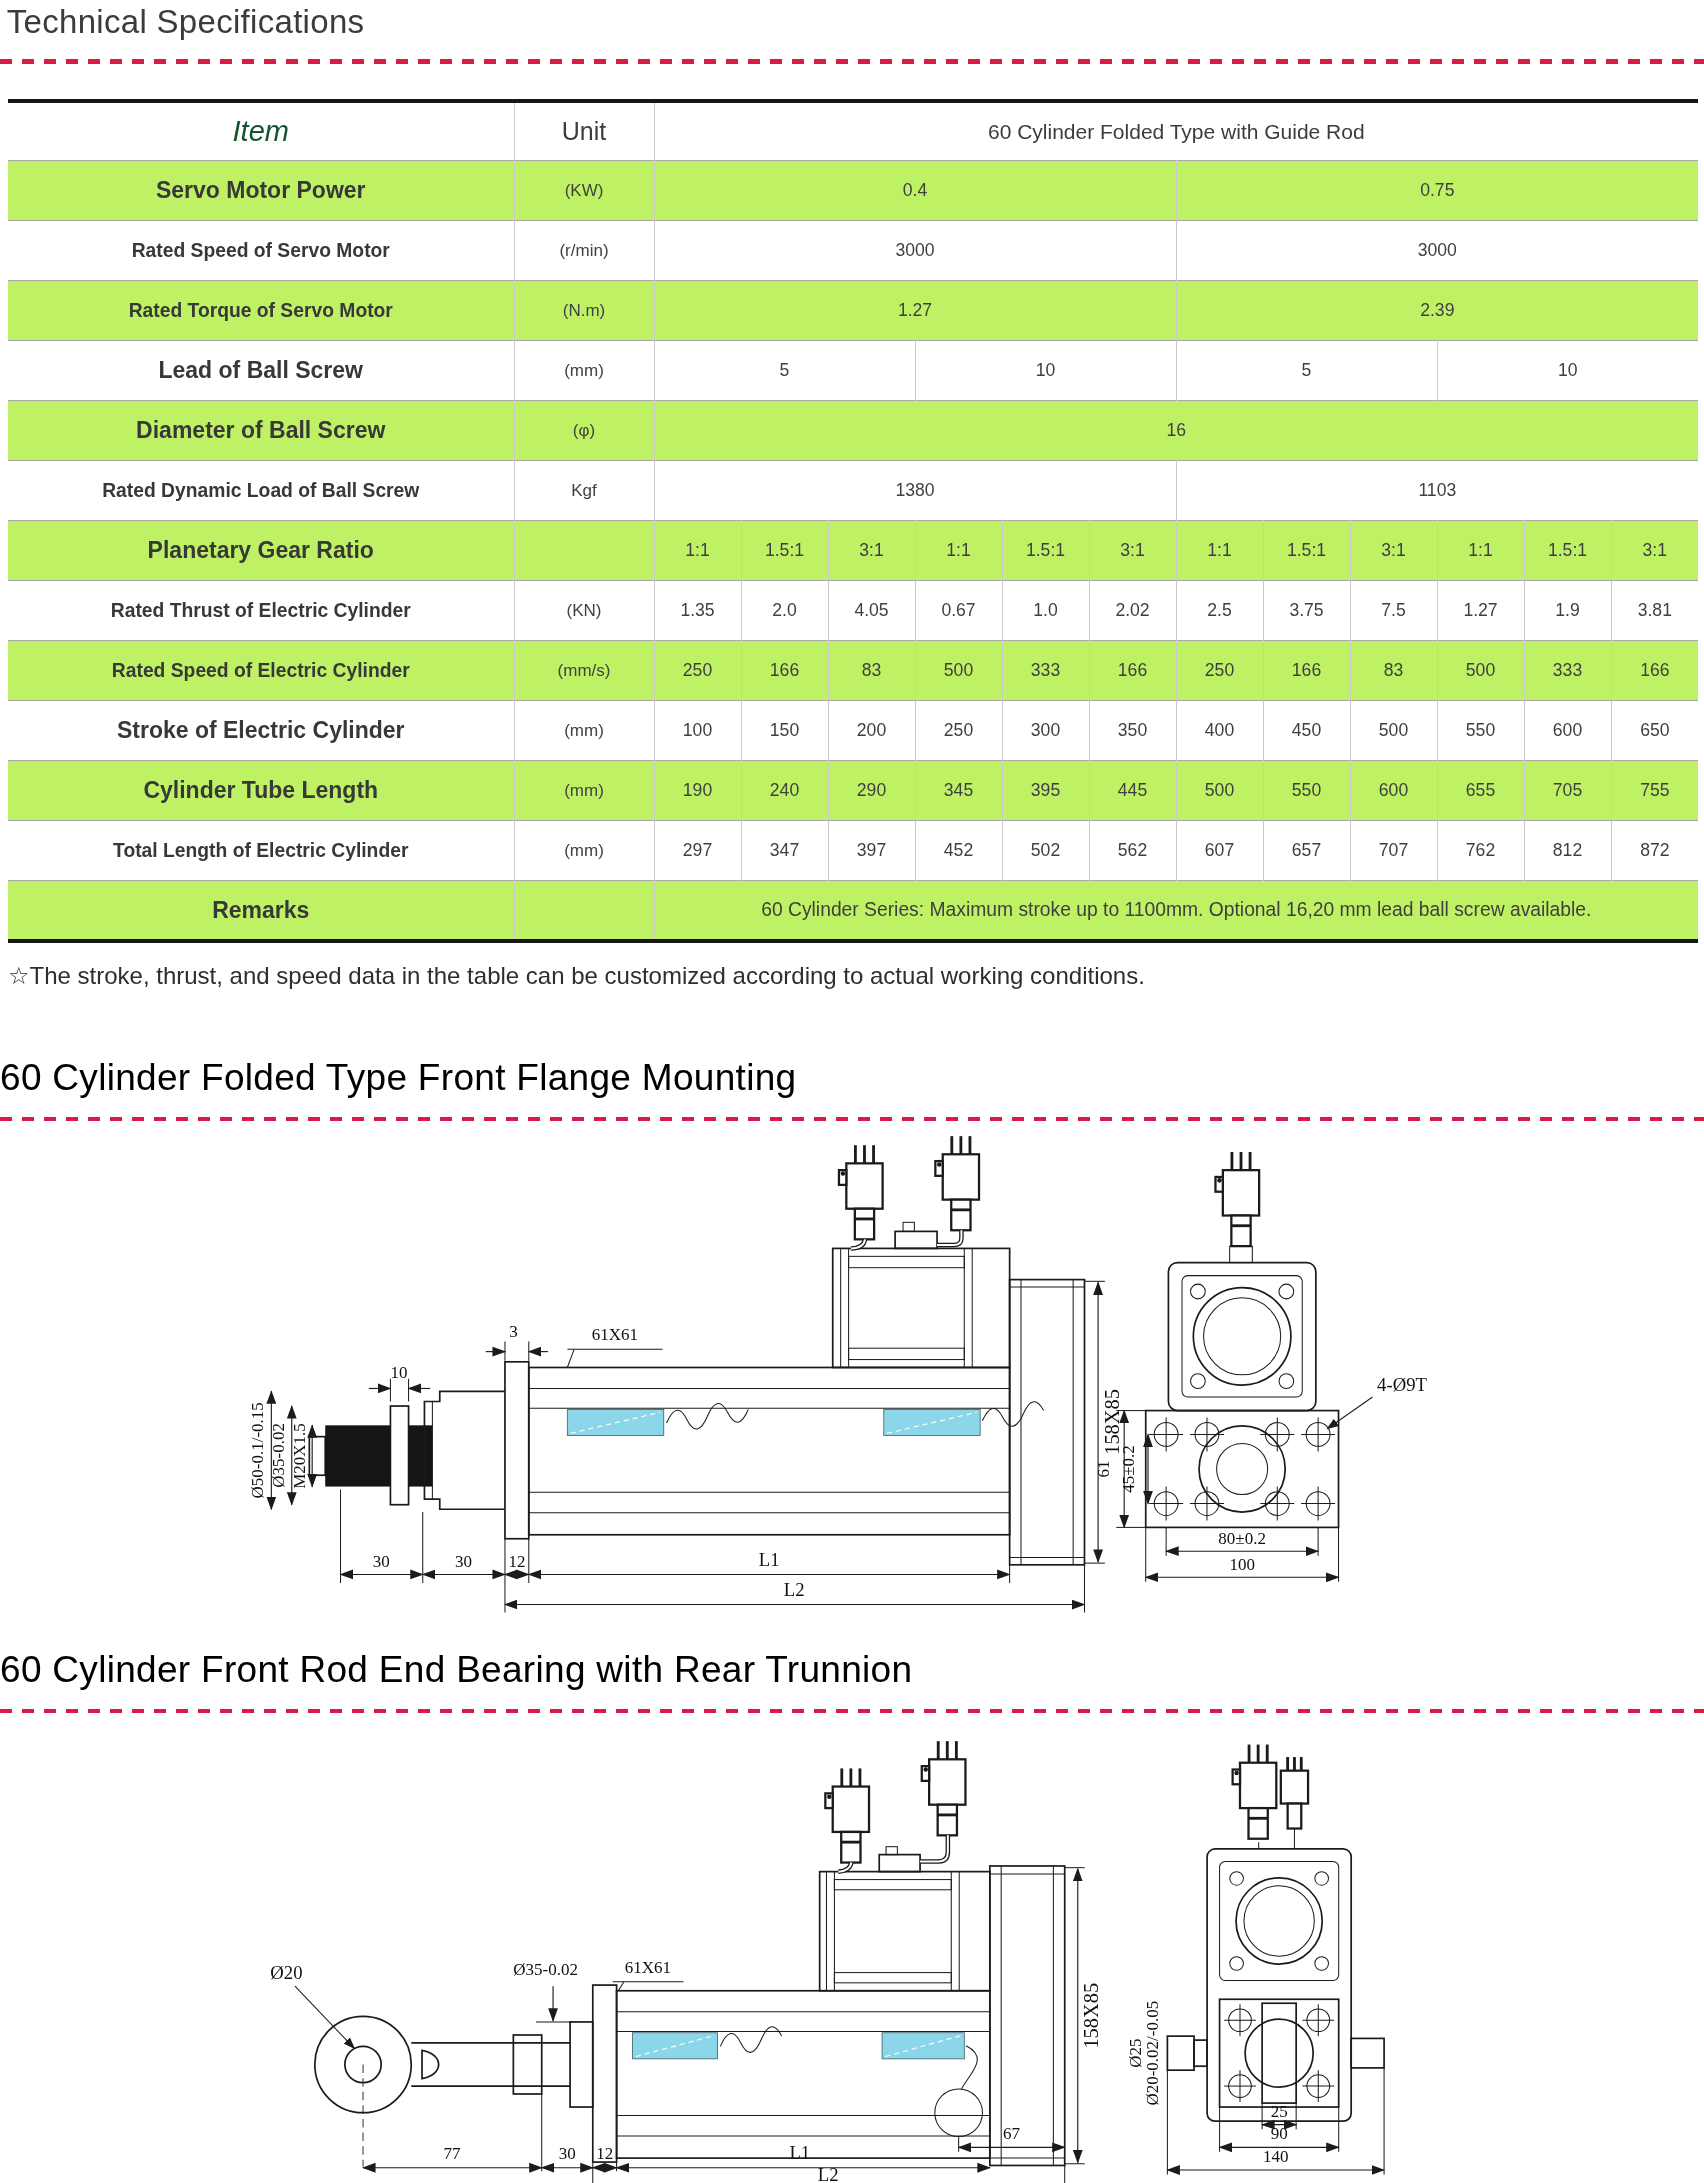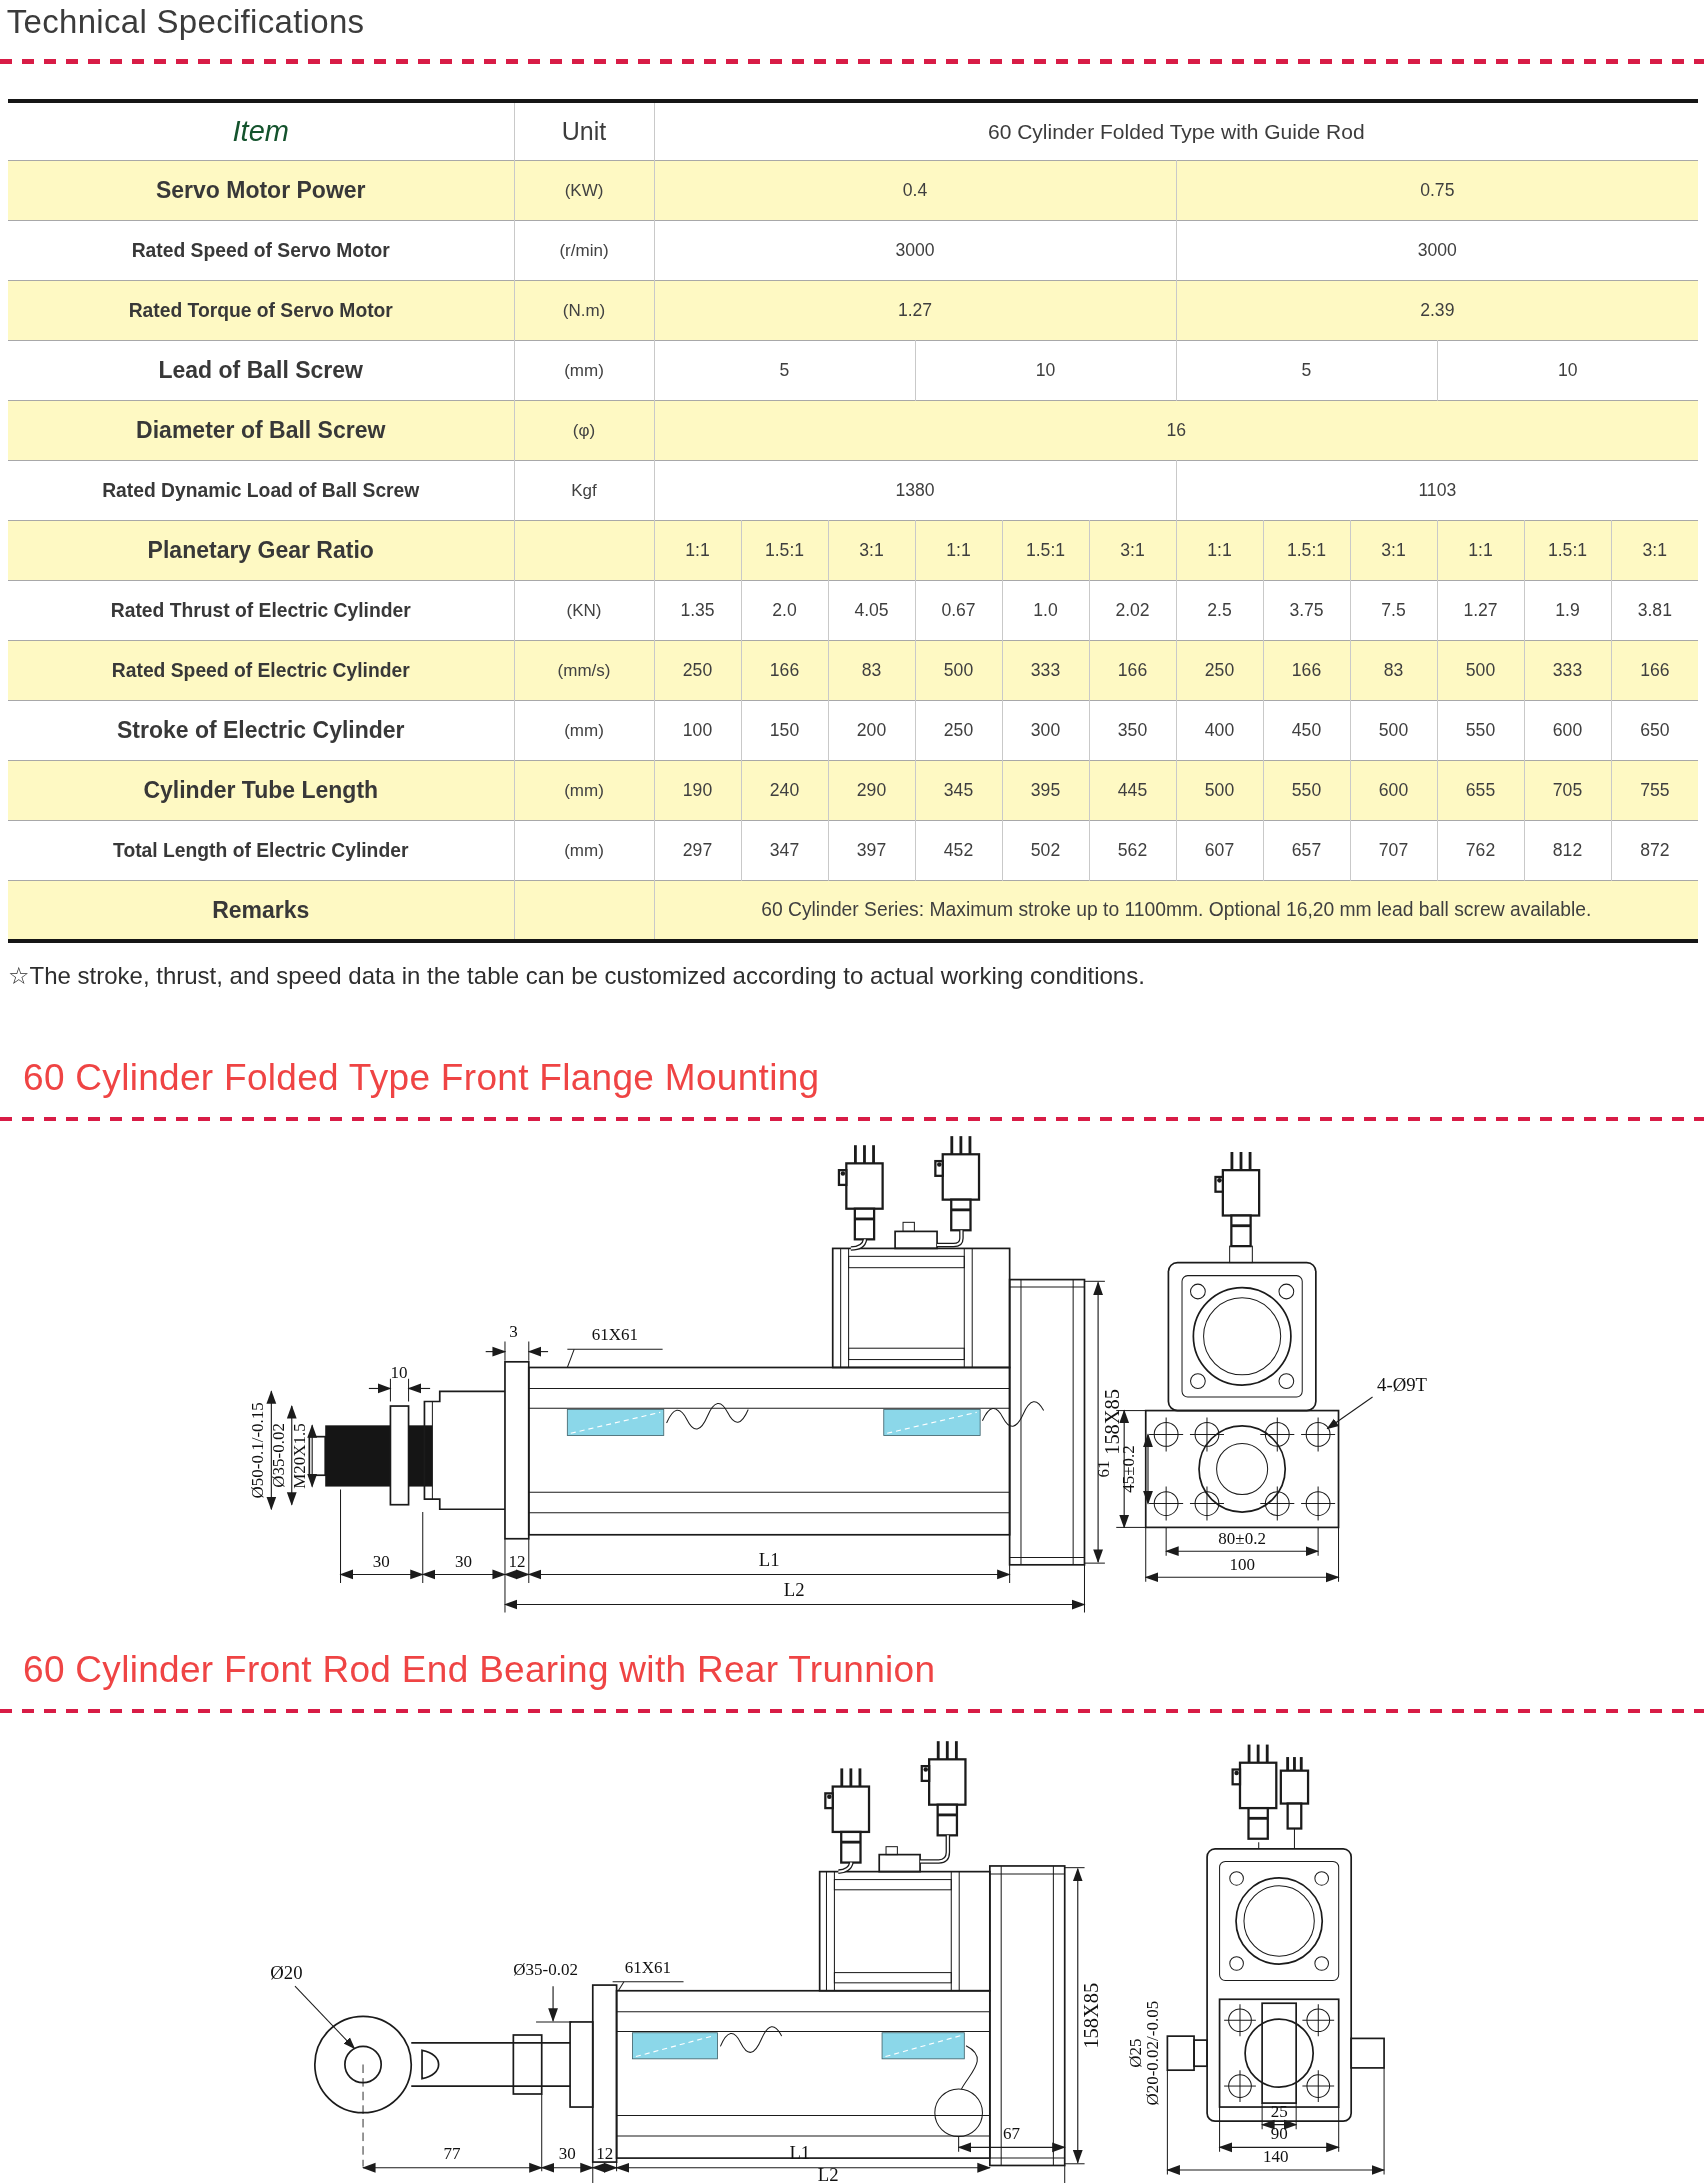--- a/index.html
+++ b/index.html
@@ -1,37 +1,37 @@
 <!DOCTYPE html>
 <html style="font-size:9px"><head>
 <meta charset="utf-8">
 <style>
   html,body{margin:0;padding:0;background:#fff;}
   body{width:1704px;height:2183px;font-family:"Liberation Sans",sans-serif;color:#3a3a3a;overflow:hidden;}
   .page{width:1584px;}
   h1.title{font-size:33px;font-weight:400;color:#3b3b3b;margin:3.4px 0 0 6.8px;letter-spacing:0.3px;}
-  h2.section-title{font-size:37px;font-weight:400;color:#ef4444;margin:67px 0 0 23px;letter-spacing:0.3px;}
+  h2.section-title{font-size:37px;font-weight:400;color:#000000;margin:67px 0 0 0;letter-spacing:0.3px;}
   h2.section-title.tight{margin-top:14.8px;}
   .dash{height:4.5px;width:1704px;margin-top:18px;
     background-image:repeating-linear-gradient(to right,#d81c46 0,#d81c46 12px,transparent 12px,transparent 22px);}
   table.spec{margin:35px 8px 0 8px;width:1689px;border-collapse:collapse;table-layout:fixed;
     border-top:4px solid #161616;border-bottom:4px solid #161616;}
   table.spec tr{height:60px;}
   table.spec th,table.spec td{border-left:1.1px solid #c9c9c9;padding:0 3.4px;text-align:center;vertical-align:middle;}
   table.spec th:first-child,table.spec td:first-child{border-left:none;}
   table.spec tbody tr{border-top:1.7px solid #a8a8a8;}
   th.item-h{font-size:29px;font-weight:400;color:#14532d;font-style:italic;}
   th.unit-h{font-size:25px;font-weight:400;color:#3c3c3c;}
   th.prod-h{font-size:21px;font-weight:400;color:#3c3c3c;}
   td.unit{font-size:17px;color:#424242;}
   th.lbl{font-size:19.3px;font-weight:700;color:#383838;}
   th.lbl.big{font-size:23px;}
   td.cell{font-size:17.6px;color:#3f3f3f;}
   td.cell.rem{font-size:19.3px;text-align:center;}
-  tr.shade{background:#fef9c3;padding-left:44px;}
+  tr.shade{background:#bef264;padding-left:44px;}
   p.footnote{margin:19px 0 0 8px;font-size:24px;color:#2e2e2e;}
   svg.drawing{display:block;margin-top:13.6px;}
   svg.drawing.second{margin-top:28px;}
   
   .ln{fill:none;stroke:#1b1b1b;stroke-width:3;}
   .th{fill:none;stroke:#1b1b1b;stroke-width:1.8;}
   .dim{fill:none;stroke:#1b1b1b;stroke-width:2;}
   .cl{fill:none;stroke:#1b1b1b;stroke-width:1.6;stroke-dasharray:15 9;}
   .cab-o{fill:none;stroke:#1b1b1b;stroke-width:8;}
   .cab-i{fill:none;stroke:#fff;stroke-width:3.5;}

